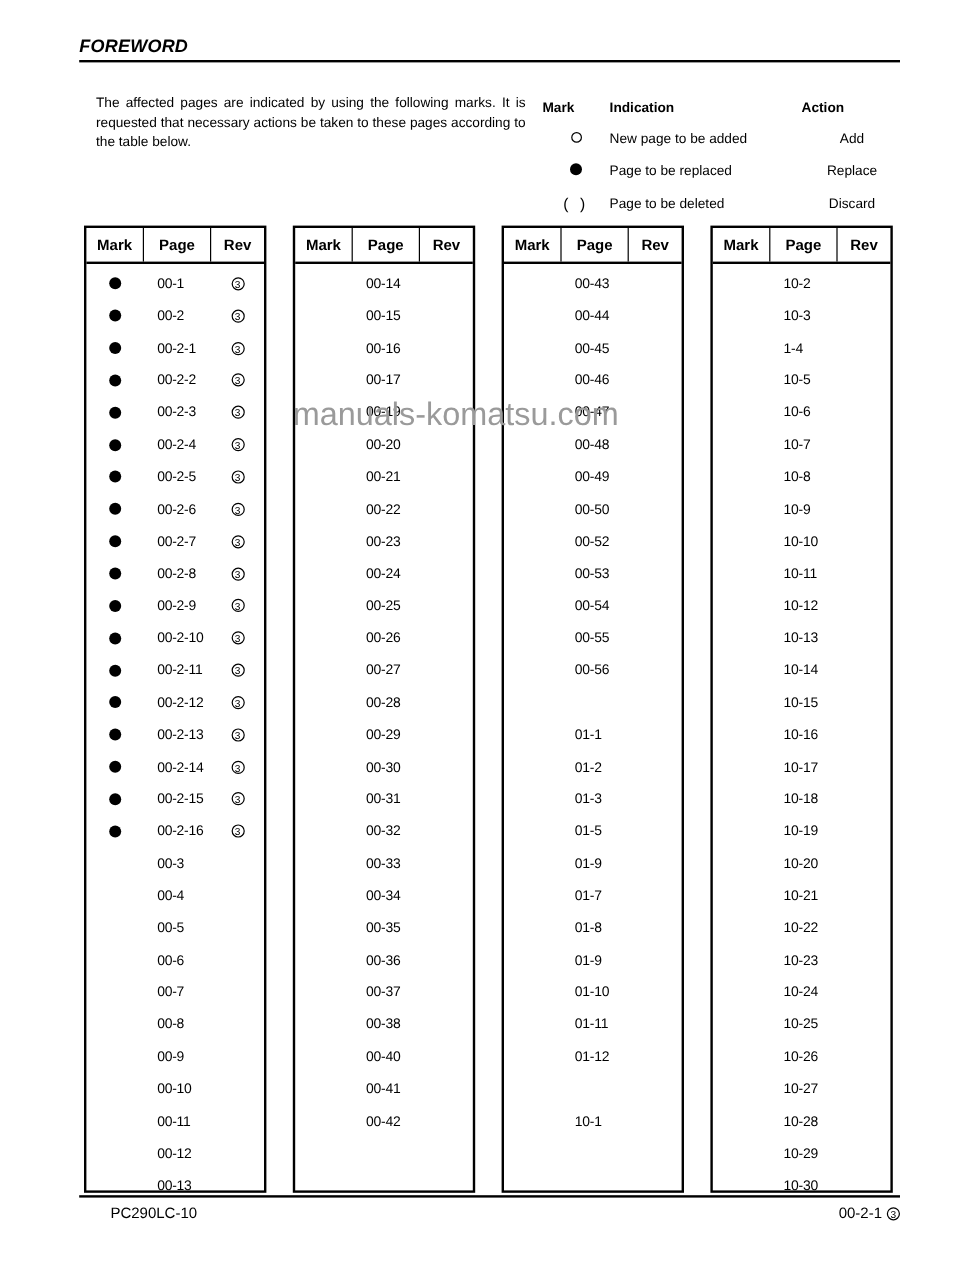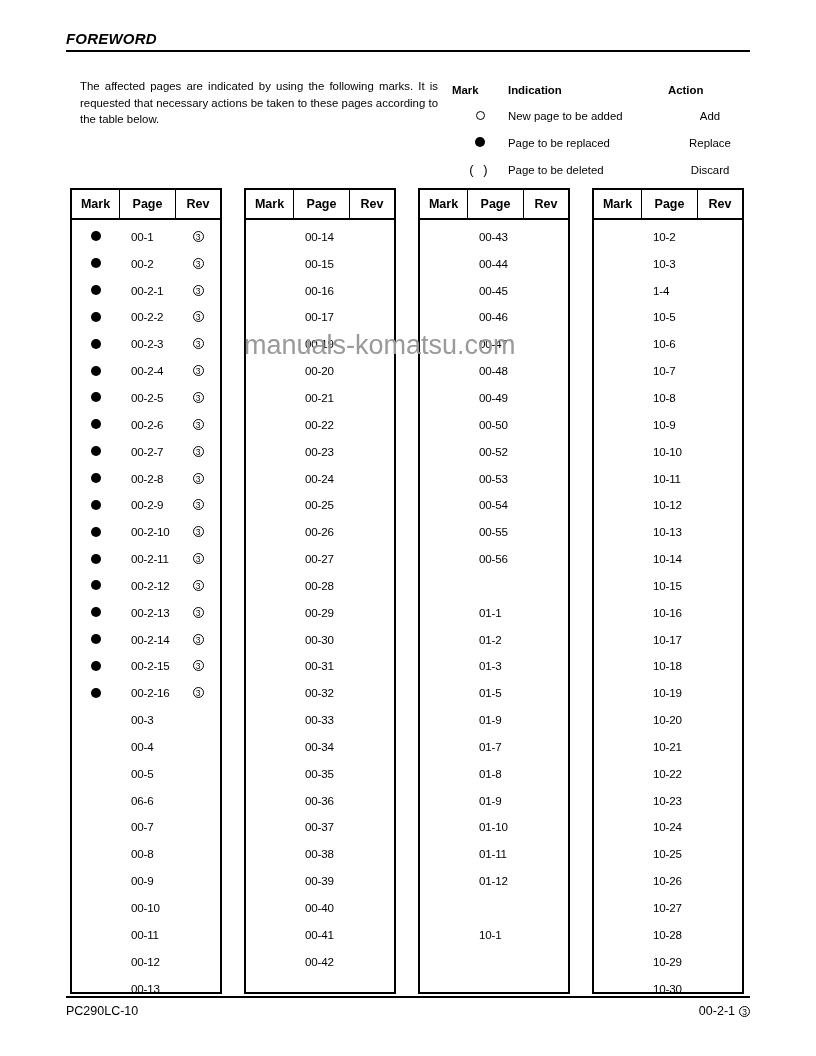--- a/index.html
+++ b/index.html
@@ -211,20 +211,21 @@
   .footer-rule {
     border-bottom: 2.5px solid #000;
     width: 684px;
   }
   .footer-row {
     display: flex;
     justify-content: space-between;
     align-items: baseline;
     padding-top: 6px;
     font-size: 12.5px;
+    margin-left: 26px;
   }
   .footer-right {
     display: flex;
     align-items: center;
     gap: 4px;
   }
 </style>
 </head>
 <body>
 
@@ -446,21 +447,21 @@
           <div class="td td-page">00-4</div>
           <div class="td td-rev"></div>
         </div>
         <div class="trow">
           <div class="td td-mark"></div>
           <div class="td td-page">00-5</div>
           <div class="td td-rev"></div>
         </div>
         <div class="trow">
           <div class="td td-mark"></div>
-          <div class="td td-page">06-6</div>
+          <div class="td td-page">00-6</div>
           <div class="td td-rev"></div>
         </div>
         <div class="trow">
           <div class="td td-mark"></div>
           <div class="td td-page">00-7</div>
           <div class="td td-rev"></div>
         </div>
         <div class="trow">
           <div class="td td-mark"></div>
           <div class="td td-page">00-8</div>
@@ -611,25 +612,20 @@
           <div class="td td-rev"></div>
         </div>
         <div class="trow">
           <div class="td td-mark"></div>
           <div class="td td-page">00-37</div>
           <div class="td td-rev"></div>
         </div>
         <div class="trow">
           <div class="td td-mark"></div>
           <div class="td td-page">00-38</div>
-          <div class="td td-rev"></div>
-        </div>
-        <div class="trow">
-          <div class="td td-mark"></div>
-          <div class="td td-page">00-39</div>
           <div class="td td-rev"></div>
         </div>
         <div class="trow">
           <div class="td td-mark"></div>
           <div class="td td-page">00-40</div>
           <div class="td td-rev"></div>
         </div>
         <div class="trow">
           <div class="td td-mark"></div>
           <div class="td td-page">00-41</div>

